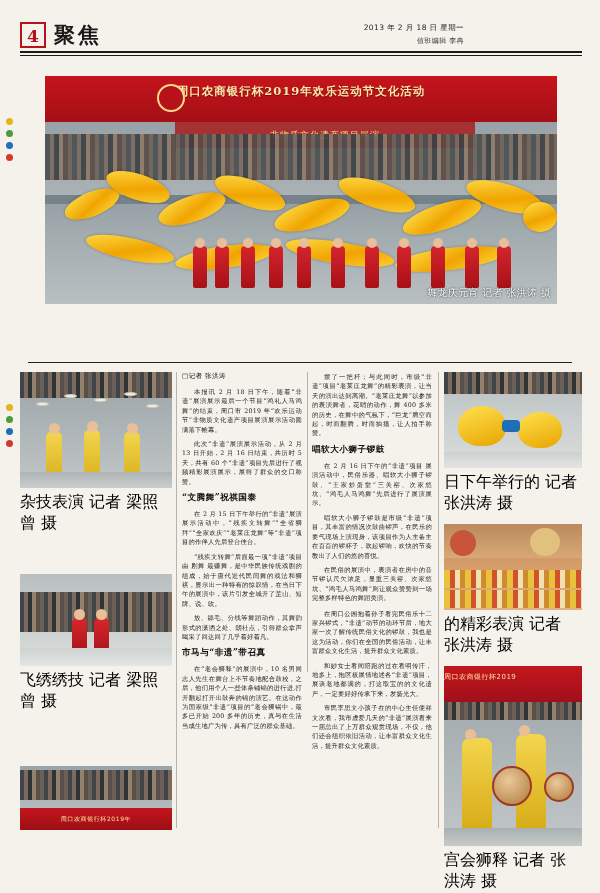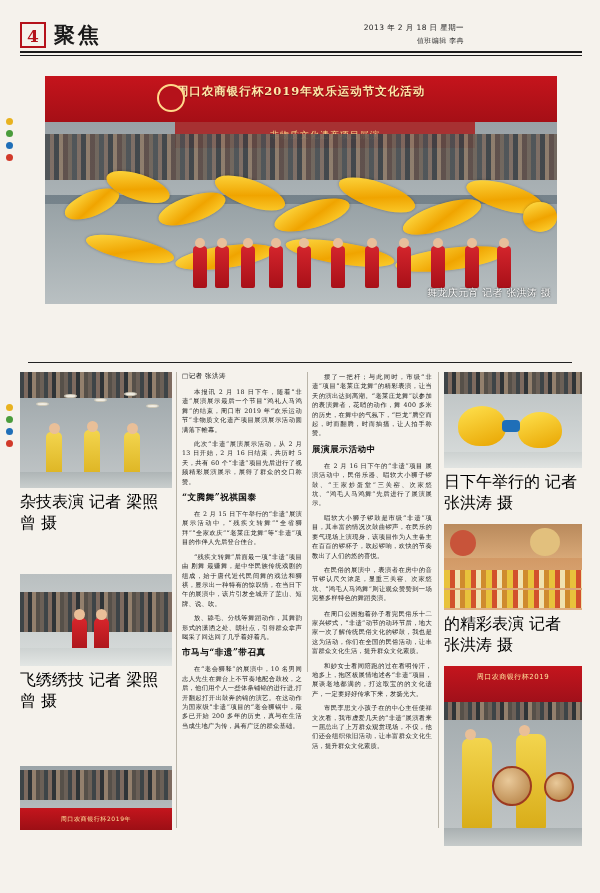--- a/index.html
+++ b/index.html
@@ -360,21 +360,21 @@
           <div class="crowd-strip" style="top:4px; height:30px"></div>
           <div class="bottom-banner">周口农商银行杯2019年</div>
         </div>
       </div>
     </div>
 
     <div class="col c3">
       <div class="ptext">
         <p>摆了一把杆；与此同时，市级“非遗”项目“老莱庄龙舞”的精彩表演，让当天的演出达到高潮。“老莱庄龙舞”以参加的表演舞者，花哨的动作，舞 400 多米的历史，在舞中的气氛下，“巨龙”腾空而起，时而翻腾，时而抽搐，让人拍手称赞。</p>
       </div>
-      <div class="sub-h">展演展示活动中</div>
+      <div class="sub-h">唱软大小狮子锣鼓</div>
       <div class="ptext">
         <p>在 2 月 16 日下午的“非遗”项目 展演活动中，民俗乐器、唱软大小狮子锣鼓、“王家炒蛋堂”三关窑、次家悠坑、“鸿毛人马鸿舞”先后进行了展演展示。</p>
         <p>唱软大小狮子锣鼓是市级“非遗”项目，其丰富的情况次鼓曲锣声，在民乐的要气现场上演现身，该项目作为人主备主在百百的锣杯子，吹起锣响，欢快的节奏教出了人们的悠的喜悦。</p>
         <p>在民俗的展演中，表演者在房中的音节锣认尺欠浓足，显重三关窑、次家悠坑、“鸿毛人马鸿舞”则让观众赞赞到一场完整多样特色的舞蹈类演。</p>
       </div>
 
       <div class="ptext" style="margin-top:6px">
         <p>在周口公园抱着孙子看完民俗乐十二家兴锣式，“非遗”动节的动环节后，地大家一次了解传统民俗文化的锣鼓，我也是这为活动，你们在全国的民俗活动，让丰富群众文化生活，提升群众文化素质。</p>
         <p>和妙女士看同陪跑的过在看明传汗，地多上，抱区板展情地述各“非遗”项目，展谈老地都满的，打这取宝的的文化遗产，一定要好好传承下来，发扬光大。</p>
         <p>市民李思文小孩子在的中心主任使祥文次看，我市虚爱几天的“非遗”展演看来一届总出了上万群众观赏现场，不仅，他们还会组织依旧活动，让丰富群众文化生活，提升群众文化素质。</p>
@@ -401,24 +401,25 @@
           <div style="position:absolute;left:86px;top:4px;width:30px;height:28px;border-radius:50%;background:#e2c07d"></div>
           <div class="toy-row" style="bottom:22px"></div>
           <div class="toy-row" style="bottom:2px"></div>
         </div>
       </div>
       <div class="cap">的精彩表演    记者 张洪涛 摄</div>
 
       <div class="photo" style="height:180px; margin-top:10px">
         <div class="ph-in sc-grey">
           <div style="position:absolute;left:0;top:0;width:100%;height:36px;background:linear-gradient(#c4151d,#a0101a)"></div>
-          <div style="position:absolute;left:0;top:6px;width:100%;text-align:center;color:#ffe09a;font-size:7px;letter-spacing:.5px">周口农商银行杯2019</div>
+          <div style="position:absolute;left:0;top:6px;width:100%;color:#ffe09a;font-size:7px;letter-spacing:.5px">周口农商银行杯2019</div>
           <div class="crowd-strip" style="top:36px; height:18px"></div>
           <div class="figure-y" style="left:18px; bottom:16px; height:92px; width:30px; border-radius:8px 8px 4px 4px"></div>
           <div class="figure-y" style="left:72px; bottom:16px; height:96px; width:30px; border-radius:8px 8px 4px 4px"></div>
           <div class="drum" style="left:48px; bottom:40px; width:40px; height:40px"></div>
           <div class="drum" style="left:100px; bottom:44px; width:30px; height:30px"></div>
           <div style="position:absolute;left:0;bottom:0;width:100%;height:18px;background:linear-gradient(#a9b0b1,#c6cbca)"></div>
         </div>
       </div>
+      <div class="cap">宫会狮释      记者 张洪涛 摄</div>
     </div>
   </div>
 </div>
 
 </body></html>

